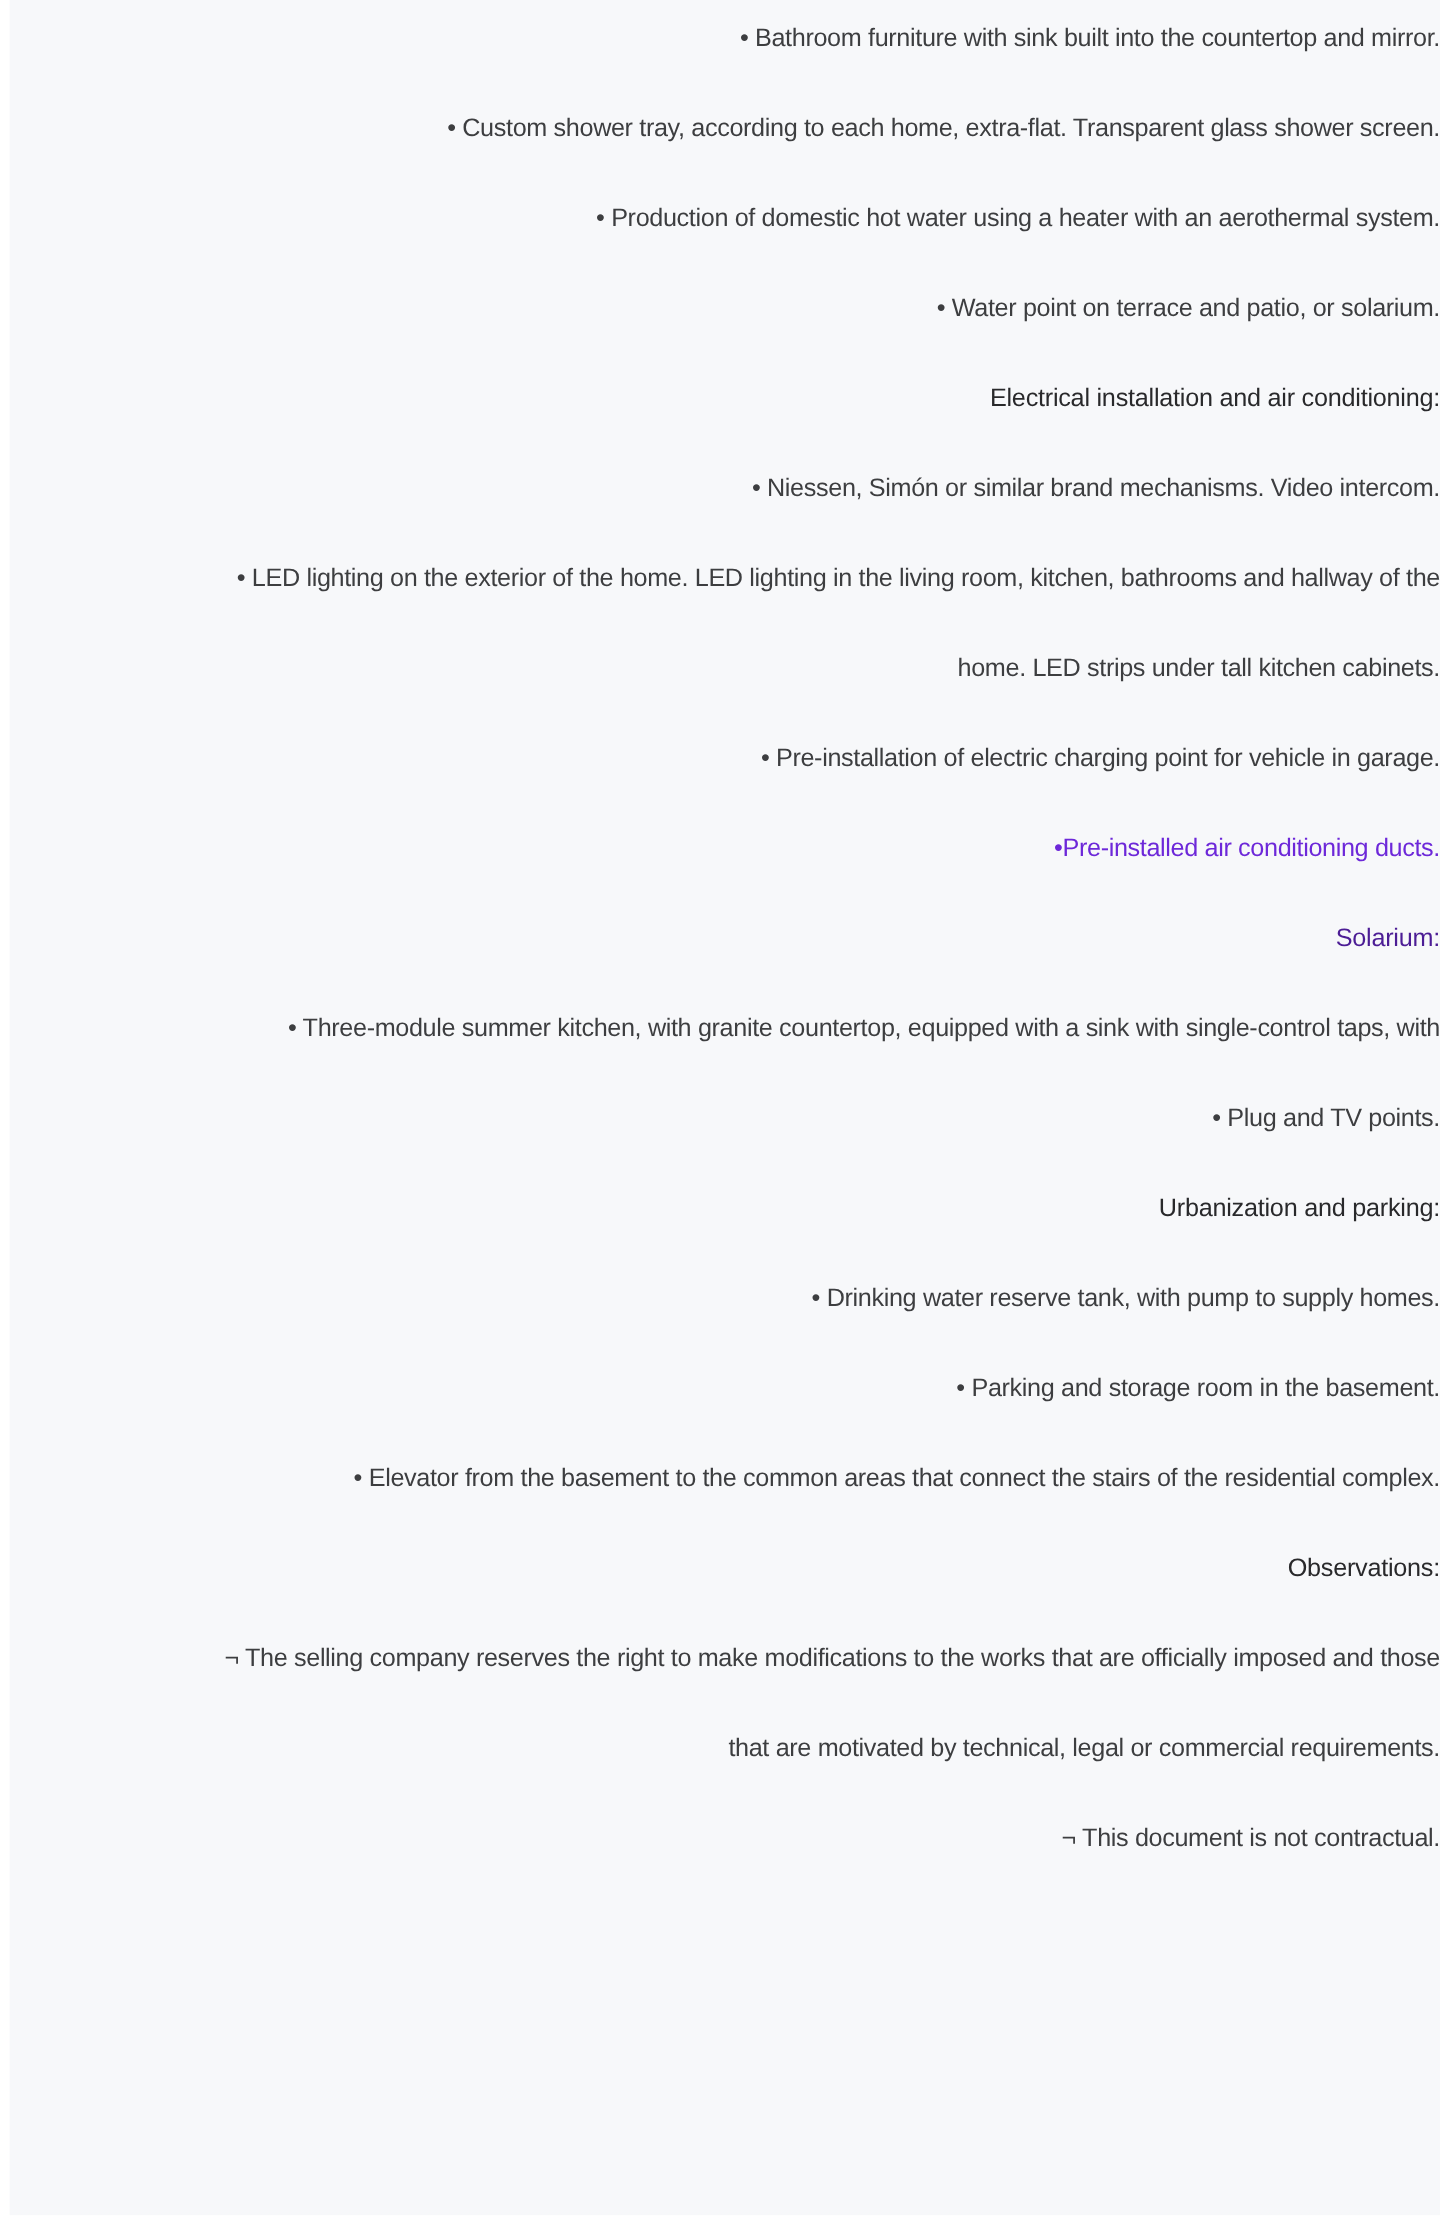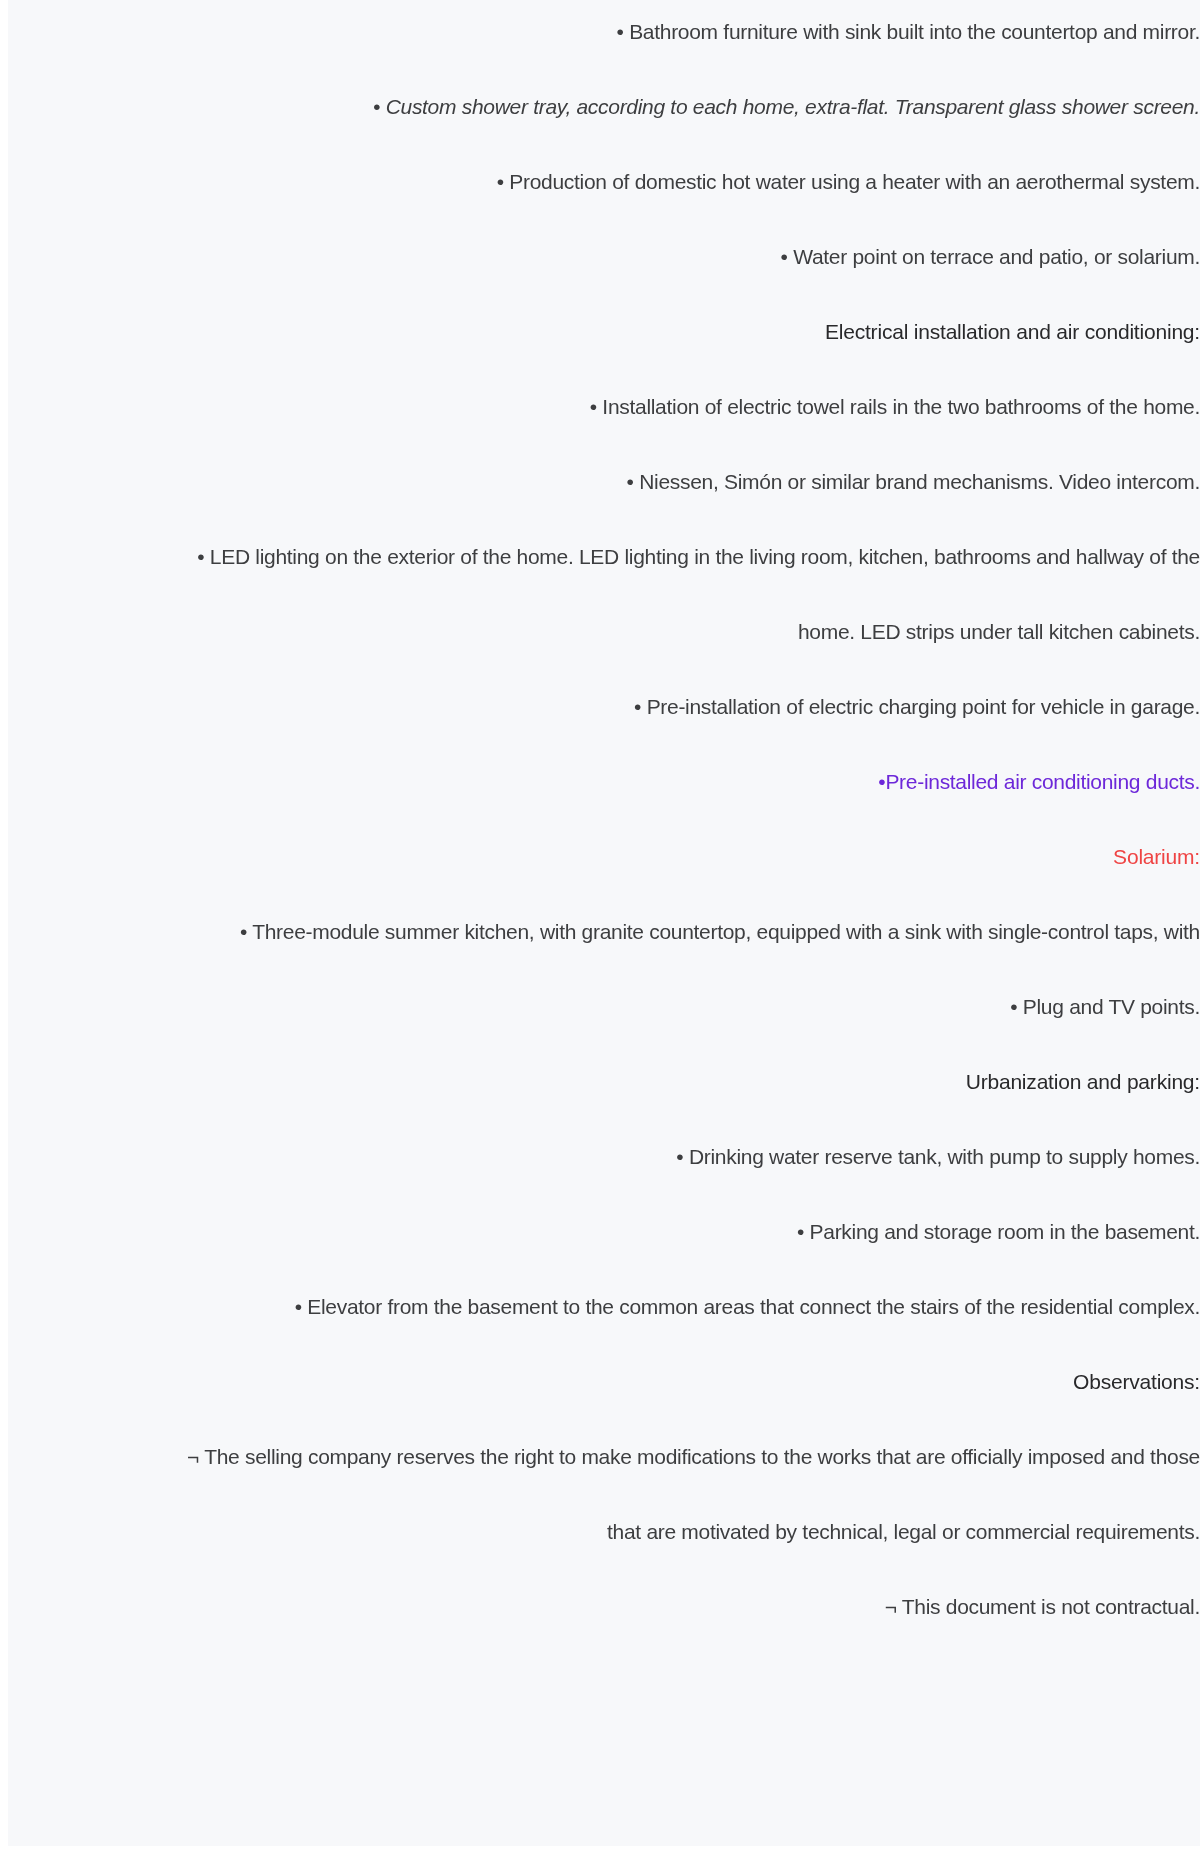--- a/index.html
+++ b/index.html
@@ -39,31 +39,30 @@
     color: #29292b;
     letter-spacing: -0.2px;
   }
 </style>
 </head>
 <body style="background: rgb(255, 255, 255);">
 
 <div class="page" style="background: rgb(247, 248, 250);">
   <div class="lines">
       <div class="line" style="color: rgb(61, 62, 64);">• Bathroom furniture with sink built into the countertop and mirror.</div>
-      <div class="line" style="color: rgb(61, 62, 64); font-style: italic;">• Custom shower tray, according to each home, extra-flat. Transparent glass shower screen.</div>
+      <div class="line" style="color: rgb(61, 62, 64);">• Custom shower tray, according to each home, extra-flat. Transparent glass shower screen.</div>
       <div class="line" style="color: rgb(61, 62, 64);">• Production of domestic hot water using a heater with an aerothermal system.</div>
       <div class="line" style="color: rgb(61, 62, 64);">• Water point on terrace and patio, or solarium.</div>
       <div class="line heading" style="color: rgb(41, 41, 43);">Electrical installation and air conditioning:</div>
-      <div class="line" style="color: rgb(61, 62, 64);">• Installation of electric towel rails in the two bathrooms of the home.</div>
       <div class="line" style="color: rgb(61, 62, 64);">• Niessen, Simón or similar brand mechanisms. Video intercom.</div>
       <div class="line" style="color: rgb(61, 62, 64);">• LED lighting on the exterior of the home. LED lighting in the living room, kitchen, bathrooms and hallway of the</div>
       <div class="line" style="color: rgb(61, 62, 64);">home. LED strips under tall kitchen cabinets.</div>
       <div class="line" style="color: rgb(61, 62, 64);">• Pre-installation of electric charging point for vehicle in garage.</div>
       <div class="line" style="color: #6d28d9;">•Pre-installed air conditioning ducts.</div>
-      <div class="line heading" style="color: #ef4444;">Solarium:</div>
+      <div class="line heading" style="color: #4c1d95;">Solarium:</div>
       <div class="line" style="color: rgb(61, 62, 64);">• Three-module summer kitchen, with granite countertop, equipped with a sink with single-control taps, with</div>
       <div class="line" style="color: rgb(61, 62, 64);">• Plug and TV points.</div>
       <div class="line heading" style="color: rgb(41, 41, 43);">Urbanization and parking:</div>
       <div class="line" style="color: rgb(61, 62, 64);">• Drinking water reserve tank, with pump to supply homes.</div>
       <div class="line" style="color: rgb(61, 62, 64);">• Parking and storage room in the basement.</div>
       <div class="line" style="color: rgb(61, 62, 64);">• Elevator from the basement to the common areas that connect the stairs of the residential complex.</div>
       <div class="line heading" style="color: rgb(41, 41, 43);">Observations:</div>
       <div class="line" style="color: rgb(61, 62, 64);">¬ The selling company reserves the right to make modifications to the works that are officially imposed and those</div>
       <div class="line" style="color: rgb(61, 62, 64);">that are motivated by technical, legal or commercial requirements.</div>
       <div class="line" style="color: rgb(61, 62, 64);">¬ This document is not contractual.</div>

